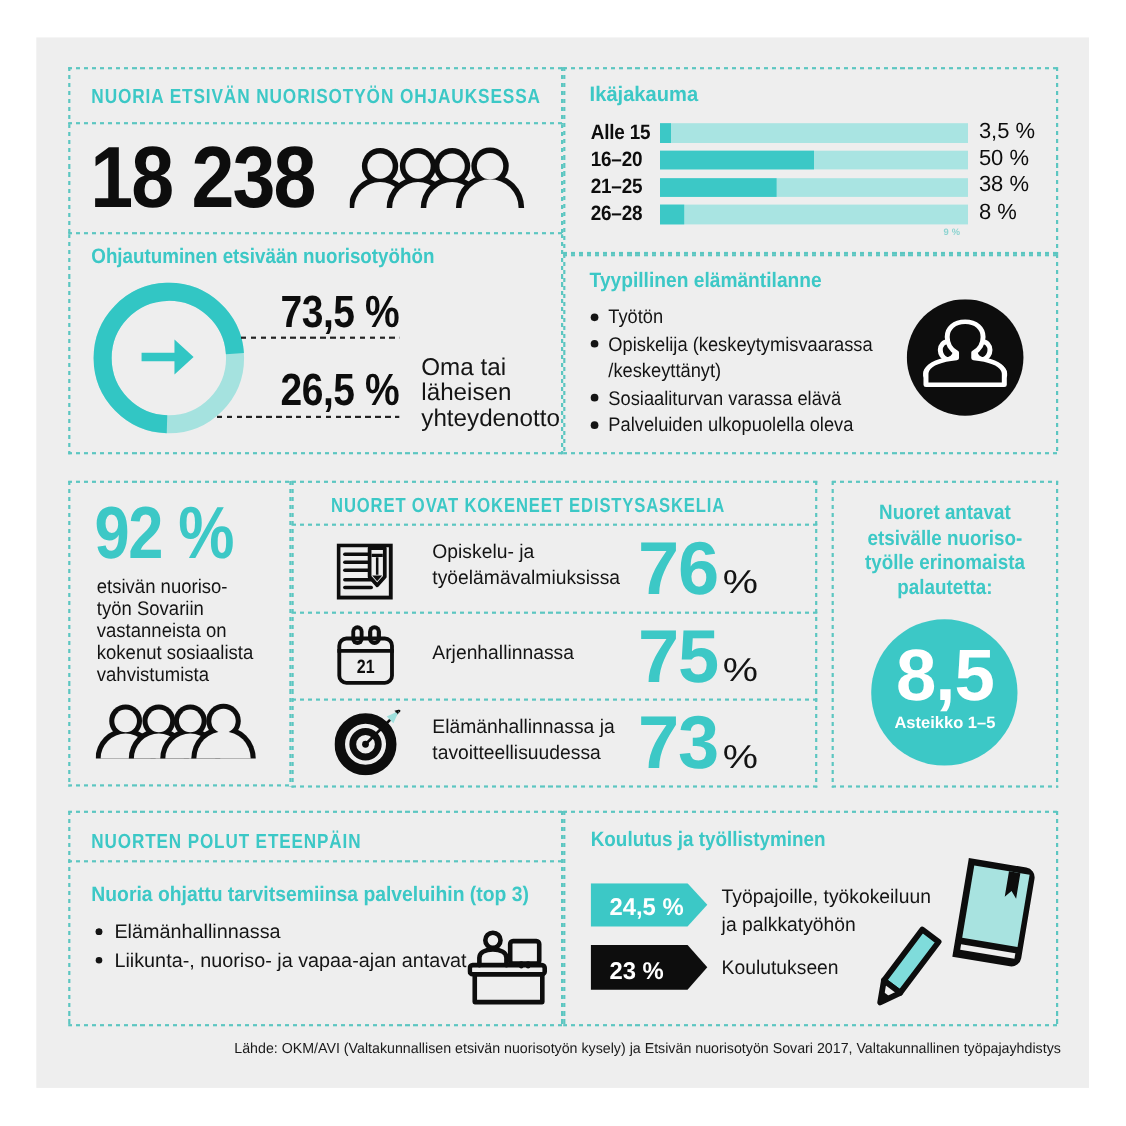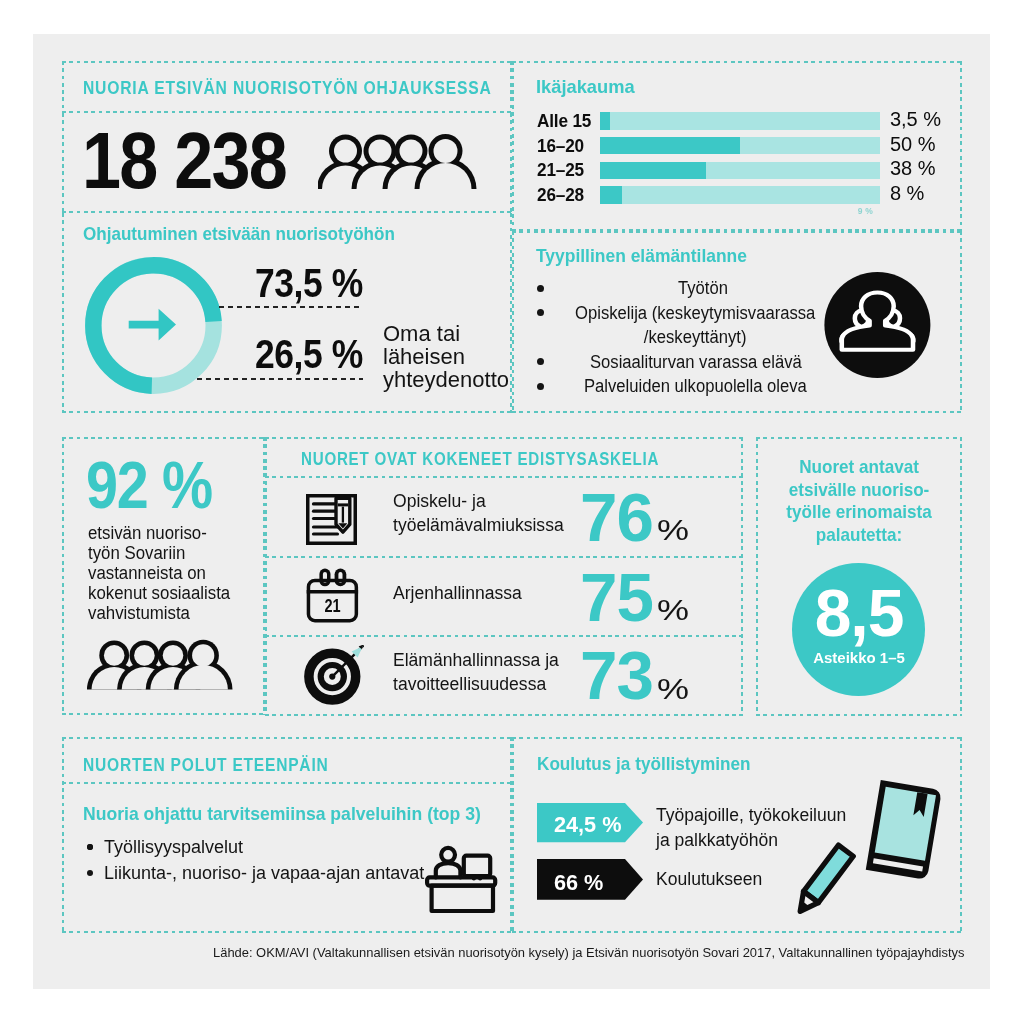--- a/index.html
+++ b/index.html
@@ -114,21 +114,21 @@
       <div class="abs" style="left: 361.8px; top: 94.6px; font-size: 8.5px; font-weight: bold; color: rgb(142, 212, 209); line-height: 1; white-space: nowrap; letter-spacing: 0.2px;">9 %</div>
     </div>
 
   <div class="dash db-t db-l db-r db-b" style="left:479px;top:197px;width:450px;height:182px;">
       <i class="h" style="top: 0px;"></i>
       <i class="h" style="bottom: 0px;"></i>
       <i class="v" style="left: 0px;"></i>
       <i class="v" style="right: 0px;"></i>
     </div>
   <div class="abs subcap" style="left:503px;top:211px;transform:scaleX(0.918);">Tyypillinen elämäntilanne</div>
-  <ul class="abs" id="situation-list" style="left:504px;top:242px;width:320px;margin:0;padding:0;list-style:none;font-size:18px;line-height:24.5px;color:#141414;text-align:center;">
+  <ul class="abs" id="situation-list" style="left:504px;top:242px;width:320px;margin:0;padding:0;list-style:none;font-size:18px;line-height:24.5px;color:#141414;">
       <li style="position: relative; padding-left: 16px; white-space: pre-line; margin: 0px;"><span style="position: absolute; left: 0px; top: 8.5px; width: 7px; height: 7px; border-radius: 50%; background: rgb(20, 20, 20);"></span><span style="display: inline-block; transform: scaleX(0.924); transform-origin: 0px 50%; white-space: pre-line;">Työtön</span></li>
       <li style="position: relative; padding-left: 16px; white-space: pre-line; margin: 0px;"><span style="position: absolute; left: 0px; top: 8.5px; width: 7px; height: 7px; border-radius: 50%; background: rgb(20, 20, 20);"></span><span style="display: inline-block; transform: scaleX(0.924); transform-origin: 0px 50%; white-space: pre-line;">Opiskelija (keskeytymisvaarassa
 /keskeyttänyt)</span></li>
       <li style="position: relative; padding-left: 16px; white-space: pre-line; margin: 0px;"><span style="position: absolute; left: 0px; top: 8.5px; width: 7px; height: 7px; border-radius: 50%; background: rgb(20, 20, 20);"></span><span style="display: inline-block; transform: scaleX(0.924); transform-origin: 0px 50%; white-space: pre-line;">Sosiaaliturvan varassa elävä</span></li>
       <li style="position: relative; padding-left: 16px; white-space: pre-line; margin: 0px;"><span style="position: absolute; left: 0px; top: 8.5px; width: 7px; height: 7px; border-radius: 50%; background: rgb(20, 20, 20);"></span><span style="display: inline-block; transform: scaleX(0.924); transform-origin: 0px 50%; white-space: pre-line;">Palveluiden ulkopuolella oleva</span></li>
     </ul>
 
   <div class="abs" style="left:791px;top:238px;line-height:0;">
     <svg width="108" height="108" viewBox="0 0 108 108">
       <circle cx="53.4" cy="53" r="53" fill="#0d0d0d"></circle>
@@ -297,21 +297,21 @@
       <i class="v" style="left: 0px;"></i>
       <i class="v" style="right: 0px;"></i>
     </div>
   <div class="dash db-b" style="left:29px;top:703px;width:450px;height:46.5px;">
       <i class="h" style="bottom: 0px;"></i>
     </div>
   <div class="abs cap" style="left:50px;top:720px;transform:scaleX(0.8365);">NUORTEN POLUT ETEENPÄIN</div>
   <div class="abs subcap" style="left:50px;top:769px;transform:scaleX(0.926);">Nuoria ohjattu tarvitsemiinsa palveluihin (top 3)</div>
   <ul class="abs" id="paths-list" style="left:54px;top:800px;width:400px;margin:0;padding:0;list-style:none;font-size:18px;line-height:26px;color:#141414;">
       <li style="position: relative; padding-left: 17px; white-space: pre-line; margin: 0px;"><span style="position: absolute; left: 0px; top: 10px; width: 6px; height: 6px; border-radius: 50%; background: rgb(20, 20, 20);"></span></li>
-      <li style="position: relative; padding-left: 17px; white-space: pre-line; margin: 0px;"><span style="position: absolute; left: 0px; top: 10px; width: 6px; height: 6px; border-radius: 50%; background: rgb(20, 20, 20);"></span><span>Työllisyyspalvelut</span></li>
+      <li style="position: relative; padding-left: 17px; white-space: pre-line; margin: 0px;"><span style="position: absolute; left: 0px; top: 10px; width: 6px; height: 6px; border-radius: 50%; background: rgb(20, 20, 20);"></span><span>Elämänhallinnassa</span></li>
       <li style="position: relative; padding-left: 17px; white-space: pre-line; margin: 0px;"><span style="position: absolute; left: 0px; top: 10px; width: 6px; height: 6px; border-radius: 50%; background: rgb(20, 20, 20);"></span><span>Liikunta-, nuoriso- ja vapaa-ajan antavat</span></li>
     </ul>
 
   <div class="abs" style="left:392px;top:811px;line-height:0;">
     <svg width="74" height="70" viewBox="0 0 74 70">
       <g fill="none" stroke="#0d0d0d" stroke-width="4.2" stroke-linejoin="round" stroke-linecap="round">
         <circle cx="23.1" cy="9.8" r="6.9"></circle>
         <path d="M10.8 32.4 v-6.8 c0-4.6 5.2-7.5 12.3-7.5 7.1 0 12.3 2.9 12.3 7.5 v6.8"></path>
         <rect x="38.8" y="10.6" width="26.4" height="20.4" rx="2.6"></rect>
         <path d="M48.9 31.0 v2.4 M55.1 31.0 v2.4"></path>
@@ -331,21 +331,21 @@
   <svg class="abs" style="left:504px;top:768.5px;" width="112" height="40" viewBox="0 0 112 40">
     <path d="M0 0 h88 l18 19.6 -18 19.6 h-88 z" fill="#3cc8c6"></path>
   </svg>
   <div class="abs" style="left:521px;top:780px;font-size:22px;font-weight:bold;color:#ffffff;line-height:1;transform:scaleX(0.985);transform-origin:0 50%;">24,5 %</div>
   <div class="abs pre" style="left:623px;top:769px;width:220px;font-size:18px;line-height:25.3px;color:#141414;transform:scaleX(0.975);transform-origin:0 0;">Työpajoille, työkokeiluun
 ja palkkatyöhön</div>
 
   <svg class="abs" style="left:504px;top:825.4px;" width="112" height="41" viewBox="0 0 112 41">
     <path d="M0 0 h88 l18 20.4 -18 20.4 h-88 z" fill="#0d0d0d"></path>
   </svg>
-  <div class="abs" style="left:521px;top:837.5px;font-size:22px;font-weight:bold;color:#ffffff;line-height:1;transform:scaleX(0.985);transform-origin:0 50%;">66 %</div>
+  <div class="abs" style="left:521px;top:837.5px;font-size:22px;font-weight:bold;color:#ffffff;line-height:1;transform:scaleX(0.985);transform-origin:0 50%;">23 %</div>
   <div class="abs" style="left:623px;top:832.5px;width:220px;font-size:18px;line-height:25.3px;color:#141414;transform:scaleX(0.975);transform-origin:0 0;">Koulutukseen</div>
 
   <svg class="abs" style="left:815.5px;top:733.1px;" width="110" height="130" viewBox="0 0 110 130">
     <g transform="rotate(9.5 55 65)">
 
       <path d="M23.5 17.5 h53 a9 9 0 0 1 9 9 v73 a9 9 0 0 1 -9 9 h-53 z" fill="#0d0d0d"></path>
 
       <path d="M29.5 23.5 h51 v66.5 h-51 z" fill="#a8e3e0"></path>
       <path d="M29.5 96 h50 v5 h-50 z" fill="#eeeeee"></path>
 

